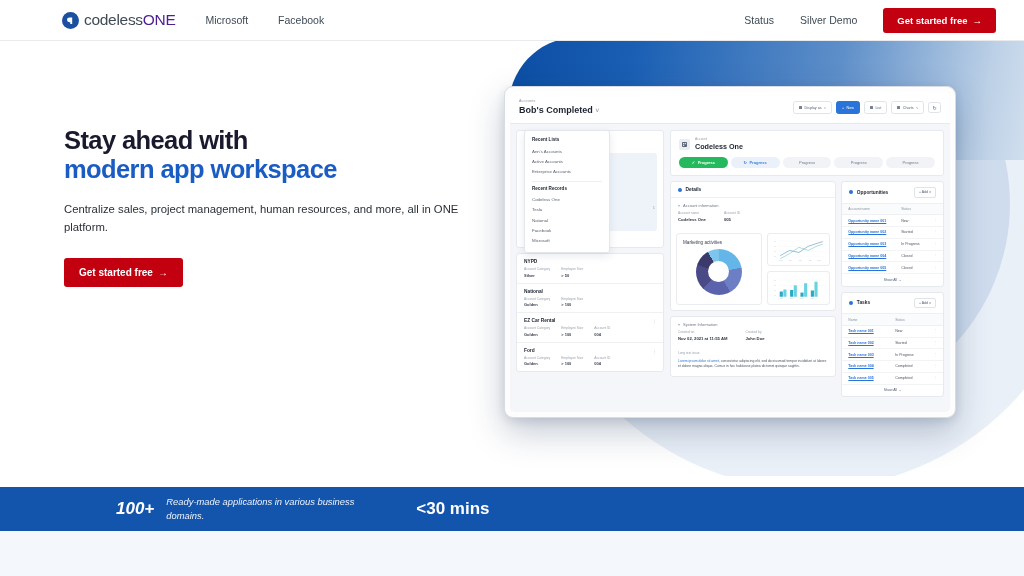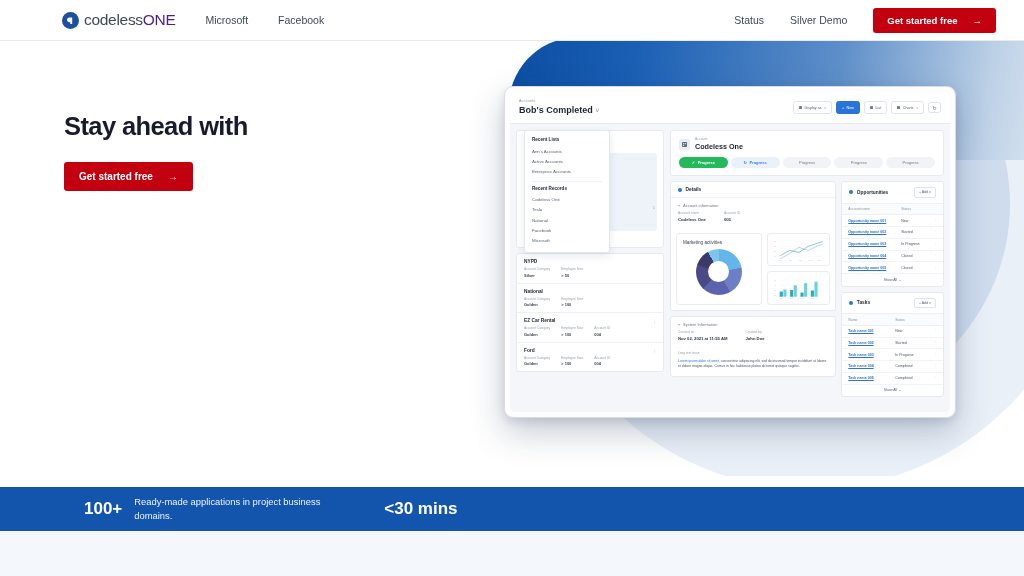--- a/index.html
+++ b/index.html
@@ -24,21 +24,21 @@
   }
   .logo-mark svg { display: block; }
   .logo-text { font-size: 15.5px; letter-spacing: -.3px; font-weight: 400; color: #3f4a54; }
   .logo-text b { font-weight: 400; color: #4c1d95; }
   .nav-left { display: flex; align-items: center; gap: 30px; margin-left: 30px; }
   .nav-link { font-size: 10.5px; color: #3f4a54; text-decoration: none; cursor: pointer; }
   .nav-right { display: flex; align-items: center; gap: 26px; margin-left: auto; margin-right: 28px; }
   .btn-red {
     background: #c30010; color: #fff; font-size: 9.5px; font-weight: 600;
     padding: 7px 14px; border-radius: 3px; border: none; cursor: pointer;
-    display: inline-flex; align-items: center; gap: 15px; white-space: nowrap;
+    display: inline-flex; align-items: center; gap: 5px; white-space: nowrap;
   }
 
   
   .bg-layer { position: absolute; top: 41px; left: 0; width: 1024px; height: 535px; overflow: hidden; z-index: 1; }
   .arc-outer {
     position: absolute; width: 560px; height: 560px; border-radius: 50%;
     left: 530px; top: -112px; background: #eaf0f8;
   }
   .arc-inner {
     position: absolute; width: 410px; height: 410px; border-radius: 50%;
@@ -46,21 +46,21 @@
   }
   .blue-sweep {
     position: absolute; left: 508px; top: -3px; width: 560px; height: 122px;
     background: linear-gradient(100deg, #0b4da2 0%, #1a5fb4 22%, #5e8fc9 58%, #bcd0e6 84%, #e3ecf6 100%);
     border-top-left-radius: 120px 130px;
     border-bottom-left-radius: 170px 90px;
   }
   .bg-bottom { position: absolute; left: 0; top: 435px; width: 1024px; height: 100px; background: #fff; }
 
   
-  .hero { position: absolute; left: 64px; top: 112px; width: 410px; z-index: 20; }
+  .hero { position: absolute; left: 64px; top: 126px; width: 410px; z-index: 20; }
   .hero h1 { font-size: 25.5px; line-height: 1.12; font-weight: 700; letter-spacing: -.6px; }
   .hero h1 .accent { color: #1b5cc4; display: block; }
   .hero p { margin-top: 17px; font-size: 11.3px; line-height: 1.62; color: #2a2f38; max-width: 400px; }
   .hero .btn-red { margin-top: 21px; font-size: 10px; padding: 9px 15px; border-radius: 3px; }
   .badges { display: flex; gap: 14px; margin-top: 20px; }
   .badge { display: flex; align-items: center; gap: 5px; font-size: 8.6px; color: #3f4a54; }
   .badge svg { flex: none; }
 
   
   .mock {
@@ -183,21 +183,21 @@
   .tbl td.lnk { color: #2a73d8; font-weight: 700; text-decoration: underline; cursor: pointer; }
   .tbl td.kb { text-align: right; color: #b4bcc8; width: 8px; cursor: pointer; }
   .showall { text-align: center; font-size: 3.5px; color: #53607a; padding: 3.5px 0 4px; cursor: pointer; }
 
   
   .stats {
     position: absolute; left: 0; top: 487px; width: 1024px; height: 44px;
     background: #1354ad; display: flex; align-items: center; z-index: 30;
   }
   .stat { display: flex; align-items: center; gap: 12px; }
-  .stat:first-child { margin-left: 84px; }
+  .stat:first-child { margin-left: 116px; font-style: italic; }
   .stat:last-child { margin-left: 60px; flex-direction: column; }
   .stat .big { font-size: 17px; font-weight: 700; color: #fff; white-space: nowrap; }
   .stat .desc { font-size: 9.4px; line-height: 1.45; color: #eef4fc; max-width: 190px; }
   .page-foot { position: absolute; left: 0; top: 531px; width: 1024px; height: 45px; background: #f4f7fb; z-index: 30; }
 </style>
 </head>
 <body>
 
 <div class="bg-layer">
   <div class="arc-outer"></div>
@@ -225,21 +225,23 @@
     <button class="btn-red">
       <span>Get started free</span>
       <span>→</span>
     </button>
   </div>
 </header>
 
 <section class="hero">
   <h1>
     <span>Stay ahead with</span>
+    <span class="accent">modern app workspace</span>
   </h1>
+  <p>Centralize sales, project management, human resources, and more, all in ONE platform.</p>
   <button class="btn-red">
     <span>Get started free</span>
     <span>→</span>
   </button>
 </section>
 
 <div class="mock">
  <div class="mock-inner">
 
   <div class="mk-topbar">
@@ -601,19 +603,19 @@
         </div>
       </div>
     </div>
   </div>
  </div>
 </div>
 
 <section class="stats">
   <div class="stat">
     <div class="big">100+</div>
-    <div class="desc">Ready-made applications in project business domains.</div>
+    <div class="desc">Ready-made applications in various business domains.</div>
   </div>
   <div class="stat">
     <div class="big">&lt;30 mins</div>
   </div>
 </section>
 <div class="page-foot"></div>
 
 </body></html>

